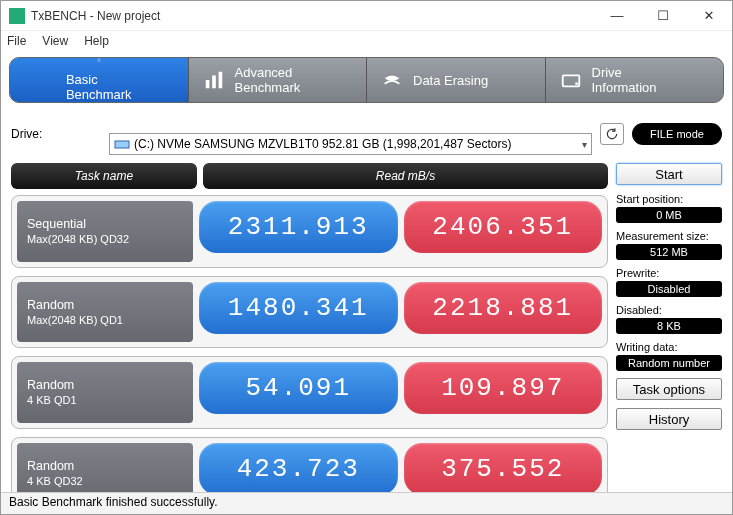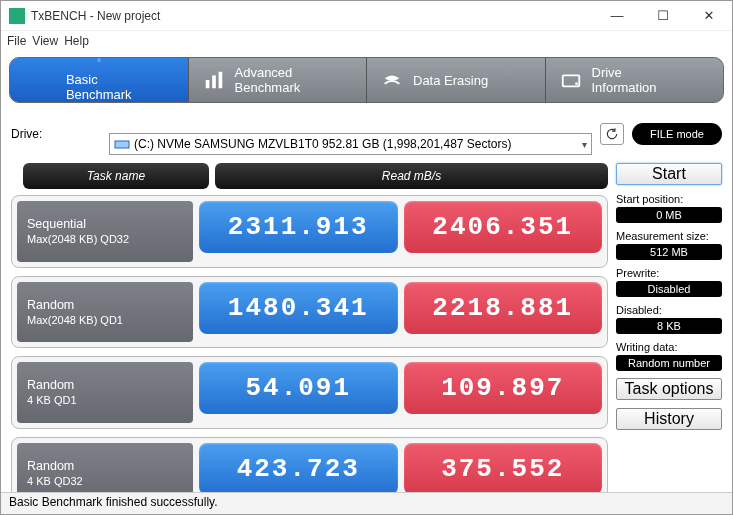--- a/index.html
+++ b/index.html
@@ -1,46 +1,46 @@
 <!DOCTYPE html>
 <html><head>
 <meta charset="utf-8">
 <style>
 * { margin: 0; padding: 0; box-sizing: border-box; font-family: "Segoe UI", Tahoma, sans-serif; }
 body { width: 733px; height: 515px; background: #fff; border: 1px solid #999; overflow: hidden; position: relative; }
 .titlebar { height: 30px; display: flex; align-items: center; padding: 0 0 0 8px; border-bottom: 1px solid #eee; }
 .titlebar .icon { width: 16px; height: 16px; margin-right: 6px; }
 .titlebar .title { font-size: 12px; color: #333; flex: 1; }
 .titlebar .win-btn { width: 46px; height: 30px; display: flex; align-items: center; justify-content: center; font-size: 13px; color: #333; }
-.menubar { height: 20px; display: flex; align-items: center; padding: 0 6px; font-size: 12px; gap: 6px; color: #333; }
+.menubar { height: 20px; display: flex; align-items: center; padding: 0 6px; font-size: 12px; gap: 16px; color: #333; }
 .tabs { margin: 6px 8px 0 8px; display: flex; border-radius: 10px; overflow: hidden; background: #888; border: 1px solid #666; height: 46px; }
 .tab { flex: 1; display: flex; align-items: center; justify-content: flex-start; padding: 0 14px; color: #fff; font-size: 13px; gap: 10px; background: linear-gradient(#9aa0a6,#7b8086); border-right: 1px solid #555; cursor: default; }
 .tab:last-child { border-right: none; }
 .tab.active { background: linear-gradient(#2e82e6,#1b5fc4); flex-direction: column; }
 .tab svg { width: 22px; height: 22px; fill: #fff; }
 .drive-row { display: flex; align-items: center; gap: 8px; padding: 10px 10px 4px 10px; font-size: 12px; }
 .drive-row .lbl { width: 90px; }
 .drive-select { flex: 1; height: 22px; border: 1px solid #999; font-size: 12px; padding: 0 4px; display: flex; align-items: center; justify-content: space-between; background: #fff; margin-top: 20px; }
 .drive-select .chev { font-size: 10px; color: #555; }
 .refresh { width: 24px; height: 22px; border: 1px solid #999; display: flex; align-items: center; justify-content: center; border-radius: 3px; }
 .filemode { width: 90px; height: 22px; background: #000; color: #fff; font-size: 11px; display: flex; align-items: center; justify-content: center; border-radius: 11px; }
 .main { display: flex; padding: 4px 10px 0 10px; gap: 8px; }
 .results { flex: 1; }
-.header-row { display: flex; gap: 6px; margin: 0 0 6px 12px; }
+.header-row { display: flex; gap: 6px; margin: 0 0 6px 0; }
 .hdr-cell { height: 26px; background: linear-gradient(#3a3a3a,#111); color: #fff; font-size: 12px; font-style: italic; display: flex; align-items: center; justify-content: center; border-radius: 6px; }
 .hdr-task { flex: 0 0 186px; }
 .hdr-val { flex: 1; }
 .bench-row { display: flex; gap: 6px; margin-bottom: 8px; border: 1px solid #bbb; border-radius: 8px; padding: 5px; background: #f5f5f5; }
 .task-cell { flex: 0 0 176px; background: linear-gradient(#7e8288,#65696f); border-radius: 4px; color: #fff; font-size: 11px; display: flex; flex-direction: column; justify-content: flex-end; padding: 15px 10px; line-height: 1.3; }
 .task-cell .tname { font-size: 12.5px; }
-.val-cell { flex: 1; border-radius: 8px; color: #fff; font-family: "Courier New", monospace; font-weight: bold; font-size: 26px; letter-spacing: 2px; display: flex; align-items: center; justify-content: center; height: 52px; }
+.val-cell { flex: 1; border-radius: 18px; color: #fff; font-family: "Courier New", monospace; font-weight: normal; font-size: 26px; letter-spacing: 2px; display: flex; align-items: center; justify-content: center; height: 52px; }
 .read { background: linear-gradient(#4a9ff0,#226fd0); box-shadow: inset 0 1px 2px rgba(255,255,255,.3); }
 .write { background: linear-gradient(#ef5a6d,#d63a4c); box-shadow: inset 0 1px 2px rgba(255,255,255,.3); }
 .side { width: 106px; display: flex; flex-direction: column; font-size: 11px; }
-.btn { height: 22px; border: 1px solid #888; background: linear-gradient(#fdfdfd,#e6e6e6); font-size: 16px; display: flex; align-items: center; justify-content: center; border-radius: 2px; margin-bottom: 8px; }
+.btn { height: 22px; border: 1px solid #888; background: linear-gradient(#fdfdfd,#e6e6e6); font-size: 13px; display: flex; align-items: center; justify-content: center; border-radius: 2px; margin-bottom: 8px; }
 .btn.start { border: 1px solid #6aa8e8; box-shadow: 0 0 2px #6aa8e8; }
 .side-lbl { font-size: 11px; color: #000; margin-bottom: 2px; }
 .side-val { height: 16px; background: #000; color: #fff; font-size: 11px; display: flex; align-items: center; justify-content: center; border-radius: 3px; margin-bottom: 7px; }
 .status { position: absolute; bottom: 0; left: 0; right: 0; height: 22px; border-top: 1px solid #ccc; font-size: 12px; padding: 2px 8px; background: #f4f4f4; }
 </style>
 </head>
 <body>
 
 <div class="titlebar">
   <span class="icon"><svg viewBox="0 0 16 16">

